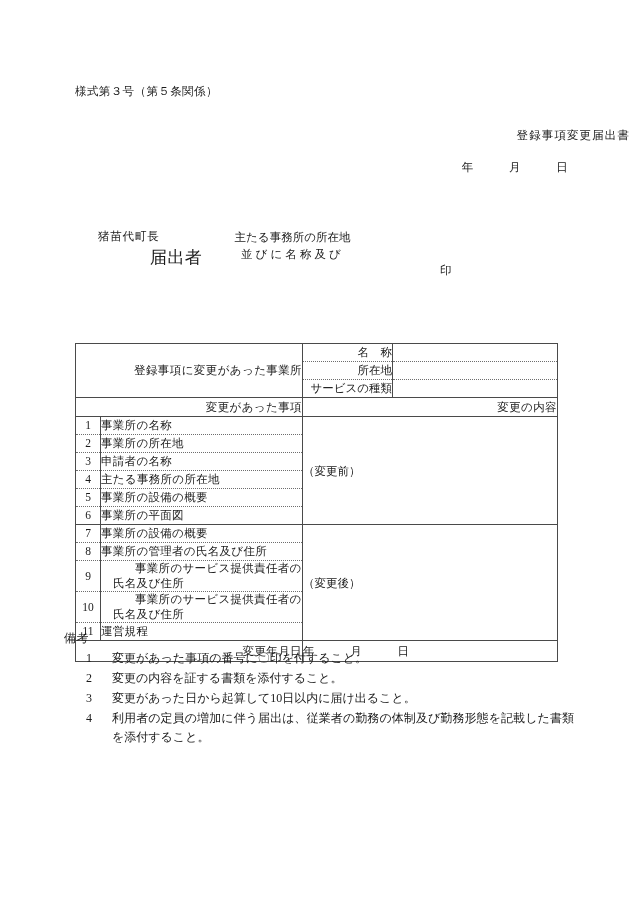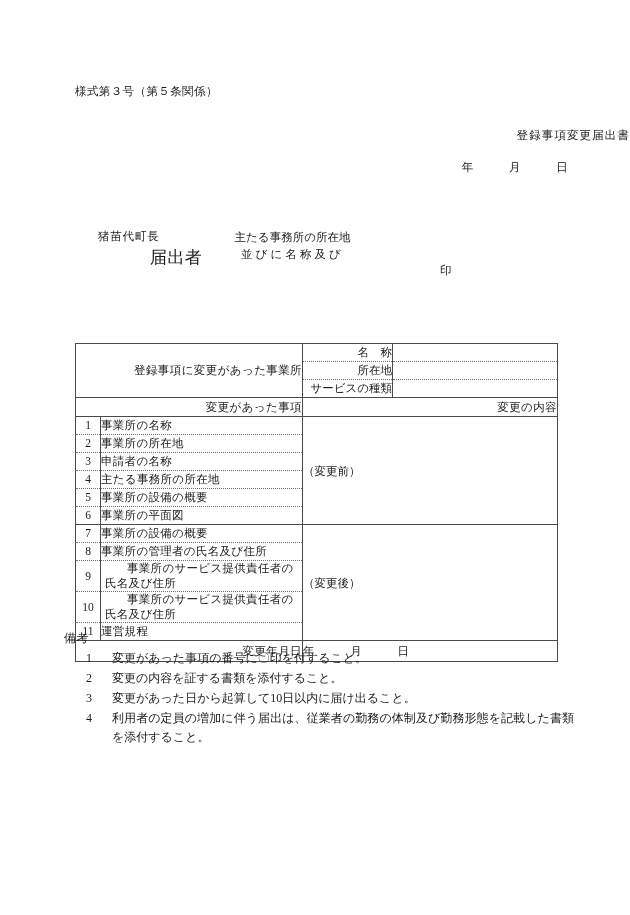--- a/index.html
+++ b/index.html
@@ -140,21 +140,21 @@
   .num-cell {
     text-align: center;
     font-size: 11.5px;
   }
   .item-cell {
     padding-left: 14px;
     letter-spacing: 0.3px;
   }
   .item-cell.two-line {
     line-height: 15px;
-    padding-left: 0;
+    padding-left: 8px;
   }
   .item-cell.two-line .l1 { padding-left: 26px; }
   .item-cell.two-line .l2 { padding-left: 4px; }
   .content-cell {
     padding-left: 6px;
     vertical-align: top;
   }
   .content-cell .ct { padding-top: 1px; }
   .date-row-val {
     text-align: left;

